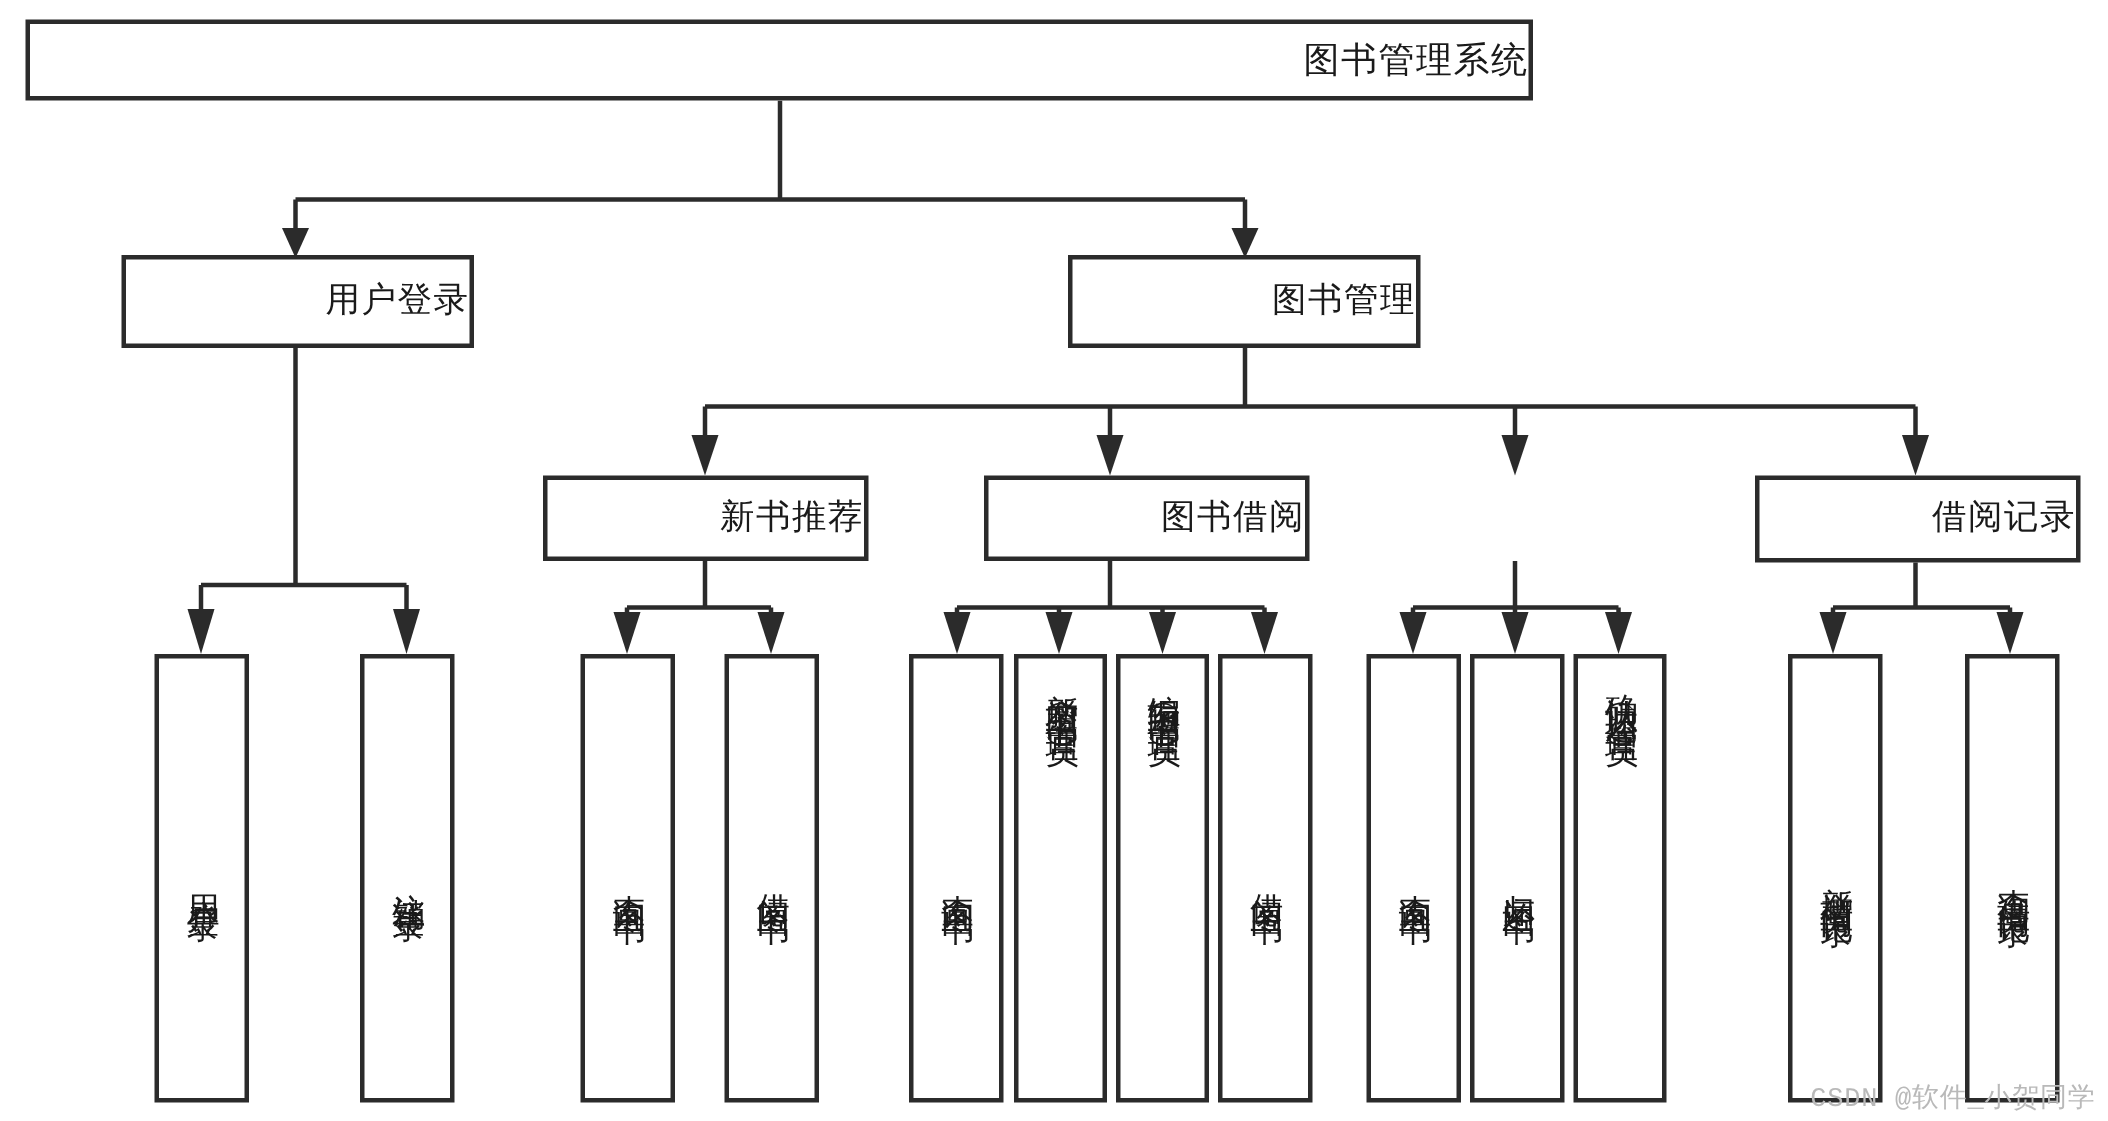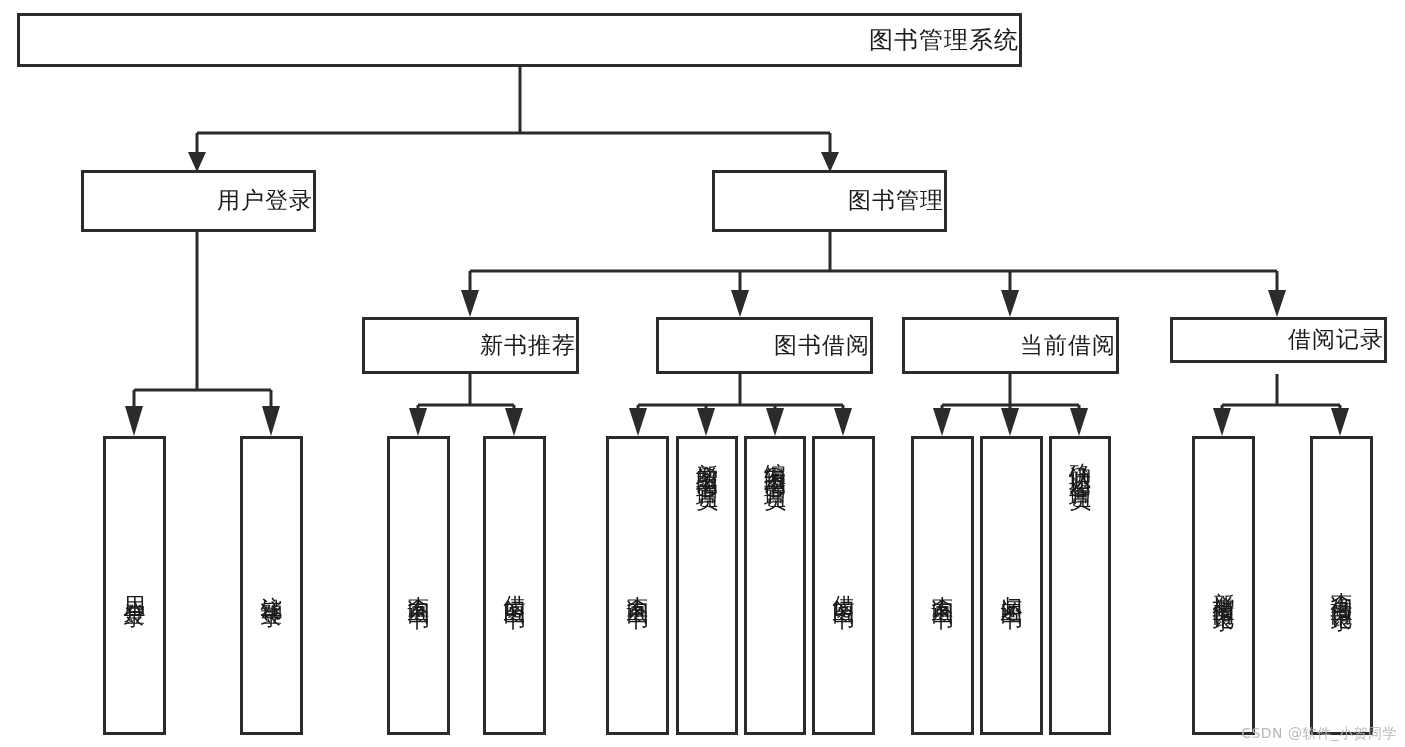--- a/index.html
+++ b/index.html
@@ -79,25 +79,26 @@
   }
   .node.vertical.mid-text {
     align-items: center;
     padding-top: 0;
   }
   
   #watermark {
     position: absolute;
     right: 8px;
     bottom: 4px;
-    font-size: 14px;
+    font-size: 18px;
     color: #b9b9b9;
     letter-spacing: 0.5px;
     white-space: nowrap;
     user-select: none;
+    font-family: Liberation Mono, monospace;
   }
 </style>
 </head>
 <body>
 
 <div id="canvas">
 
   <svg id="connectors" viewBox="0 0 1405 747" width="1405" height="747">
 
     <line x1="520" y1="67" x2="520" y2="133"></line>
@@ -172,24 +173,21 @@
   <div class="node horizontal" style="left:362px; top:317px; width:217px; height:57px;">
     <span class="node-label">新书推荐</span>
   </div>
 
   <div class="node horizontal" style="left:712px; top:170px; width:235px; height:62px;">
     <span class="node-label">图书管理</span>
   </div>
   <div class="node horizontal" style="left:632px; top:317px; width:217px; height:57px;margin-left:24px;">
     <span class="node-label">图书借阅</span>
   </div>
-  <div class="node horizontal" style="left:902px; top:317px; width:217px; height:57px;">
-    <span class="node-label">当前借阅</span>
-  </div>
-  <div class="node horizontal" style="left:1170px; top:317px; width:217px; height:46px;">
+  <div class="node horizontal" style="left:1170px; top:317px; width:217px; height:58px;">
     <span class="node-label">借阅记录</span>
   </div>
 
   <div class="node vertical mid-text" style="left:103px; top:436px; width:63px; height:299px;">
     <span class="node-label">用户登录</span>
   </div>
   <div class="node vertical mid-text" style="left:240px; top:436px; width:63px; height:299px;">
     <span class="node-label">注销登录</span>
   </div>
 

